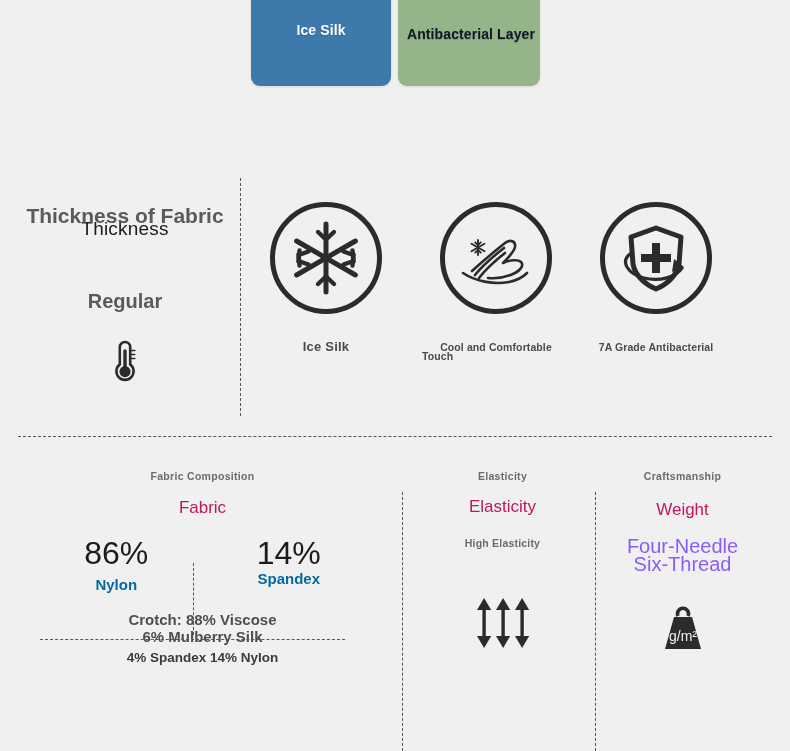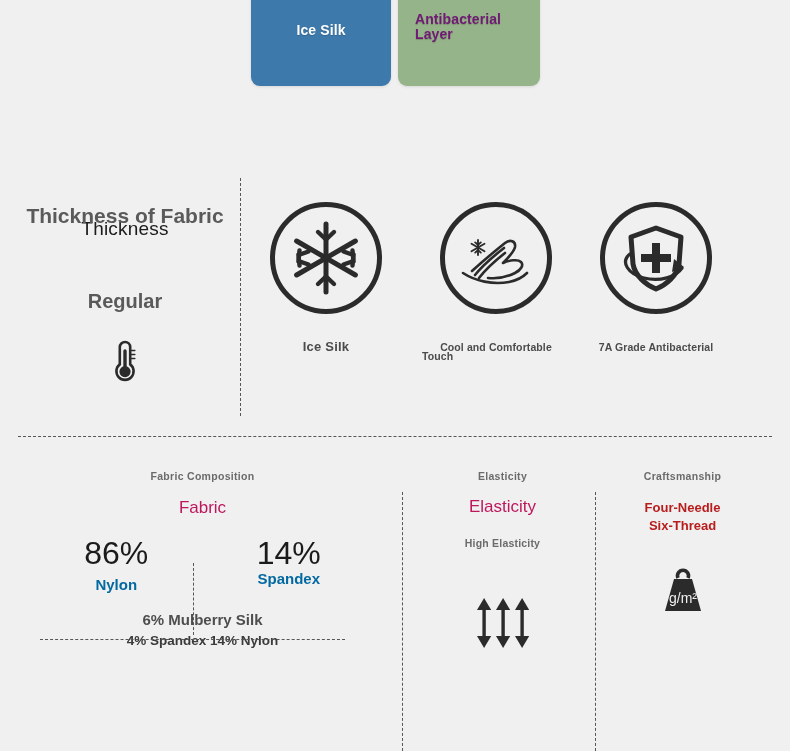--- a/index.html
+++ b/index.html
@@ -54,23 +54,23 @@
     font-size: 14px;
     line-height: 15px;
     text-align: center;
     padding-bottom: 48px;
     letter-spacing: 0.1px;
     text-shadow: 0 1px 1px rgba(0,0,0,0.18);
     width: 100%;
   }
   .card-green .card-label {
     text-align: left;
-    padding-left: 17px;
+    padding-left: 9px;
     padding-bottom: 44px;
-    color: #701a75;
+    color: #0f172a;
   }
 
   
   .hdiv {
     position: absolute;
     border-top: 1px dashed #565656;
     height: 0;
   }
   .vdiv {
     position: absolute;
@@ -266,23 +266,23 @@
 
   .weight-block {
     position: absolute;
     left: 605px; top: 0;
     width: 155px;
     text-align: center;
   }
   .weight-block .big-label { margin-top: 18px; }
   .craft-overlay {
     margin-top: 17px;
-    font-size: 13px;
-    font-weight: bold;
-    color: #b91c1c;
+    font-size: 20px;
+    font-weight: normal;
+    color: #8b5cf6;
     line-height: 18px;
   }
   .weight-icon-wrap {
     margin-top: 32px;
     display: flex;
     justify-content: center;
   }
 </style>
 </head>
 <body>
@@ -389,20 +389,21 @@
         <div class="pct-col">
           <div class="pct-num">86%</div>
           <div class="pct-name">Nylon</div>
         </div>
         <div class="pct-col tight">
           <div class="pct-num">14%</div>
           <div class="pct-name">Spandex</div>
         </div>
       </div>
       <div class="crotch-text">
+        <div>Crotch: 88% Viscose</div>
         <div>6% Mulberry Silk</div>
         <div class="crotch-line3">4% Spandex 14% Nylon</div>
       </div>
     </div>
 
     <div class="vdiv vdiv-pct" style="top:93px;"></div>
     <div class="hdiv hdiv-fabric" style="top:169px;"></div>
 
     <div class="elastic-block">
       <div class="mini-label">Elasticity</div>
@@ -426,20 +427,21 @@
               <path d="M10.1 1 L17.2 13 L3 13 Z"></path>
               <path d="M10.1 51 L17.2 39 L3 39 Z"></path>
             </g>
           </g>
         </svg>
       </div>
     </div>
 
     <div class="weight-block">
       <div class="mini-label">Craftsmanship</div>
+      <div class="big-label">Weight</div>
       <div class="craft-overlay">
         <div>Four-Needle</div>
         <div>Six-Thread</div>
       </div>
       <div class="weight-icon-wrap">
         <svg width="52" height="46" viewBox="0 0 52 46">
           <path d="M21 11 a5.5 5.5 0 1 1 10 0" fill="none" stroke="#2b2b2b" stroke-width="3.6"></path>
           <path d="M17 12 h18 l9 32 h-36 z" fill="#2b2b2b"></path>
           <text x="26" y="36" font-family="'Liberation Sans', sans-serif" font-size="14" fill="#f0f0f0" text-anchor="middle">g/m²</text>
         </svg>

